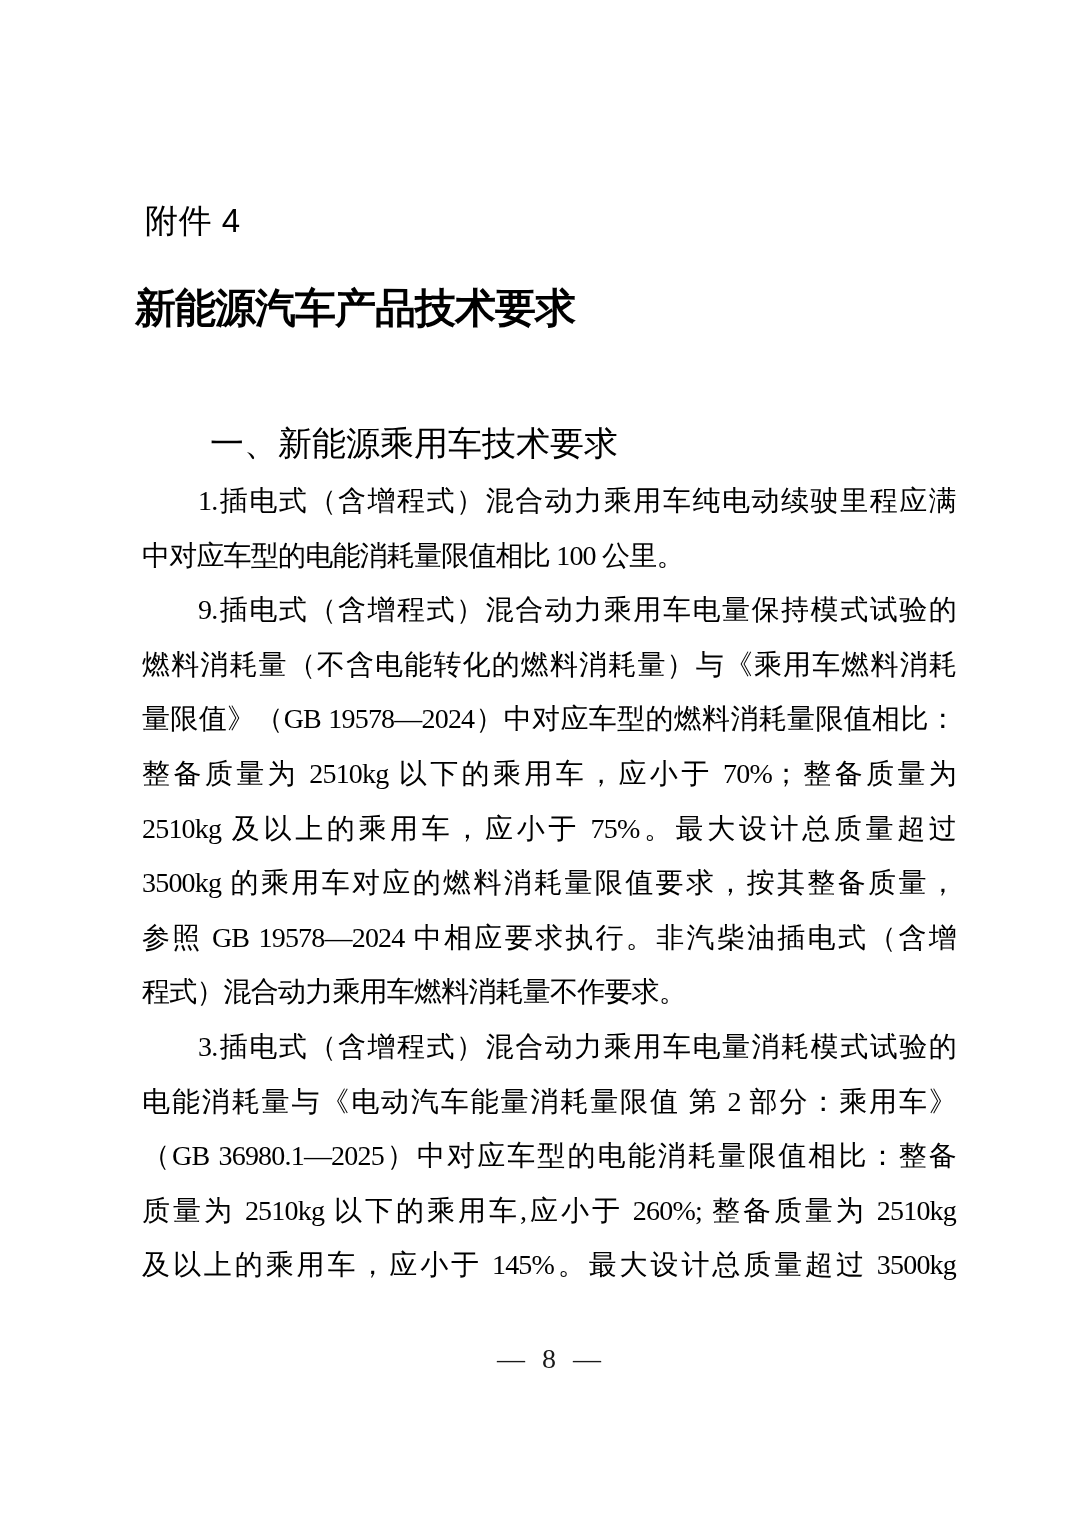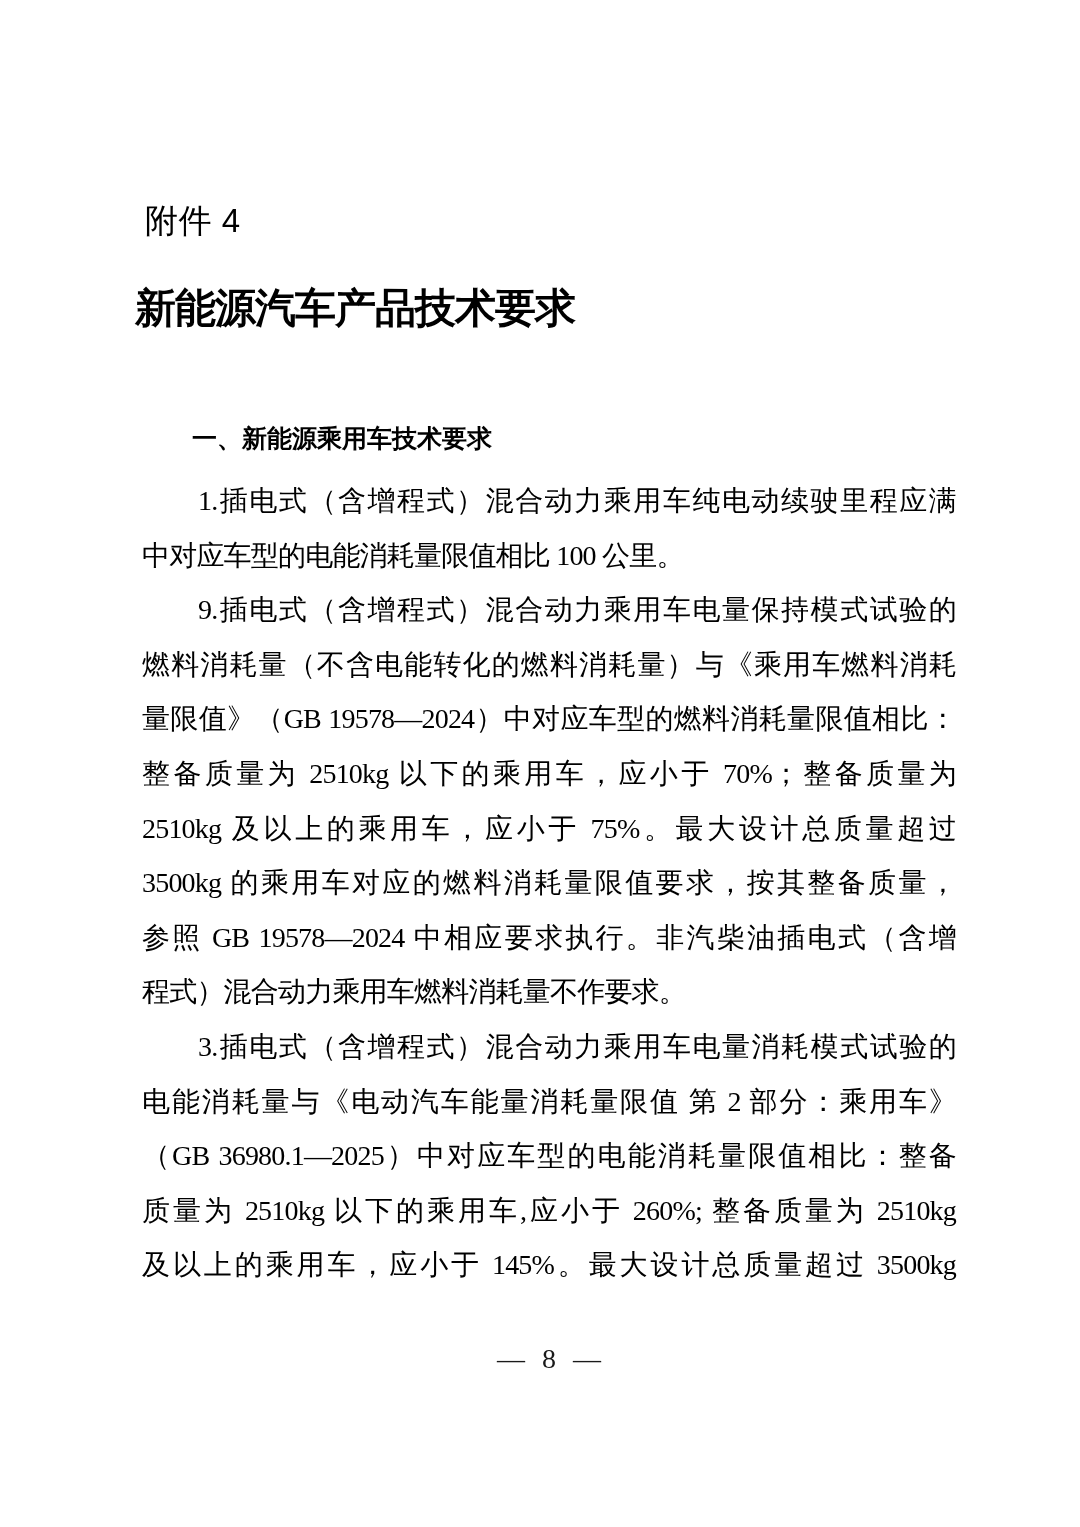--- a/index.html
+++ b/index.html
@@ -21,21 +21,21 @@
   .title{
     position:absolute;left:135px;top:285px;width:814px;
     margin:0;text-align:left;
     font-family:"Liberation Serif","DejaVu Serif",serif;
     font-size:41px;font-weight:700;line-height:1.15;
     letter-spacing:-1px;
   }
   .heading{
     position:absolute;left:142px;top:425px;width:814px;
     font-family:"Liberation Sans","DejaVu Sans",sans-serif;
-    font-size:25px;font-weight:700;line-height:1.1;
+    font-size:34px;font-weight:400;line-height:1.1;
     text-indent:2em;white-space:nowrap;
   }
   .body{
     position:absolute;left:142px;top:474px;width:814px;
     font-size:28px;
   }
   .para .line{
     height:54.6px;line-height:54.6px;
     letter-spacing:-0.8px;
     text-align:justify;

